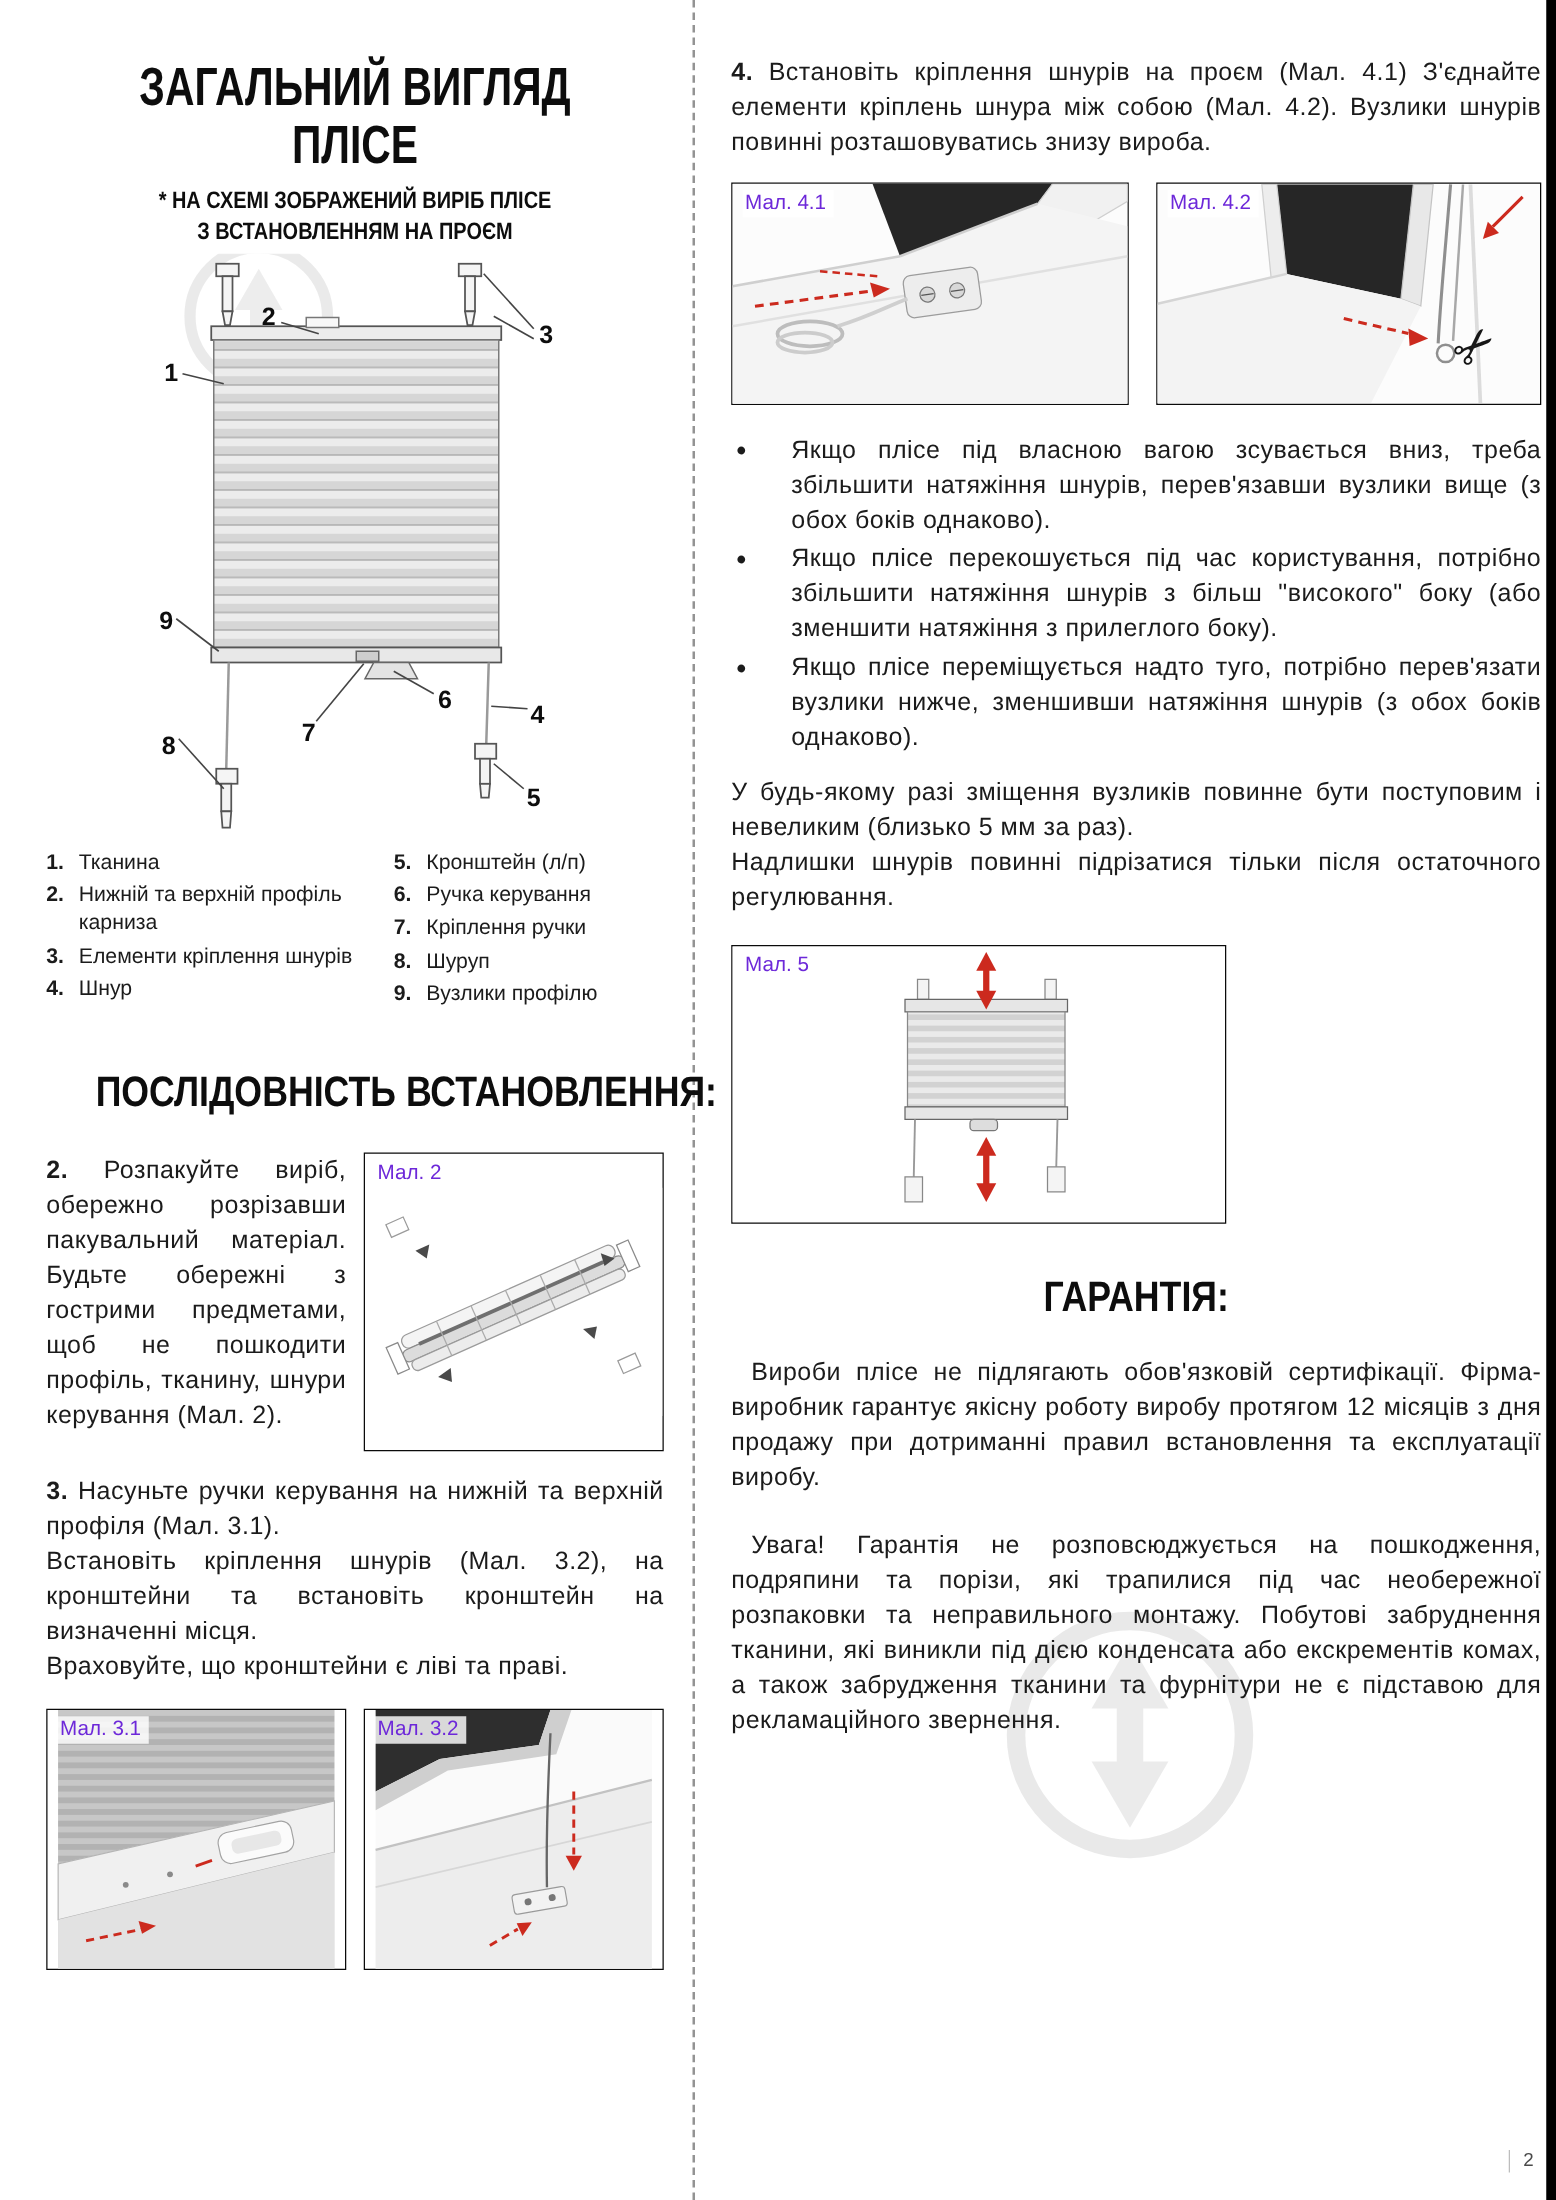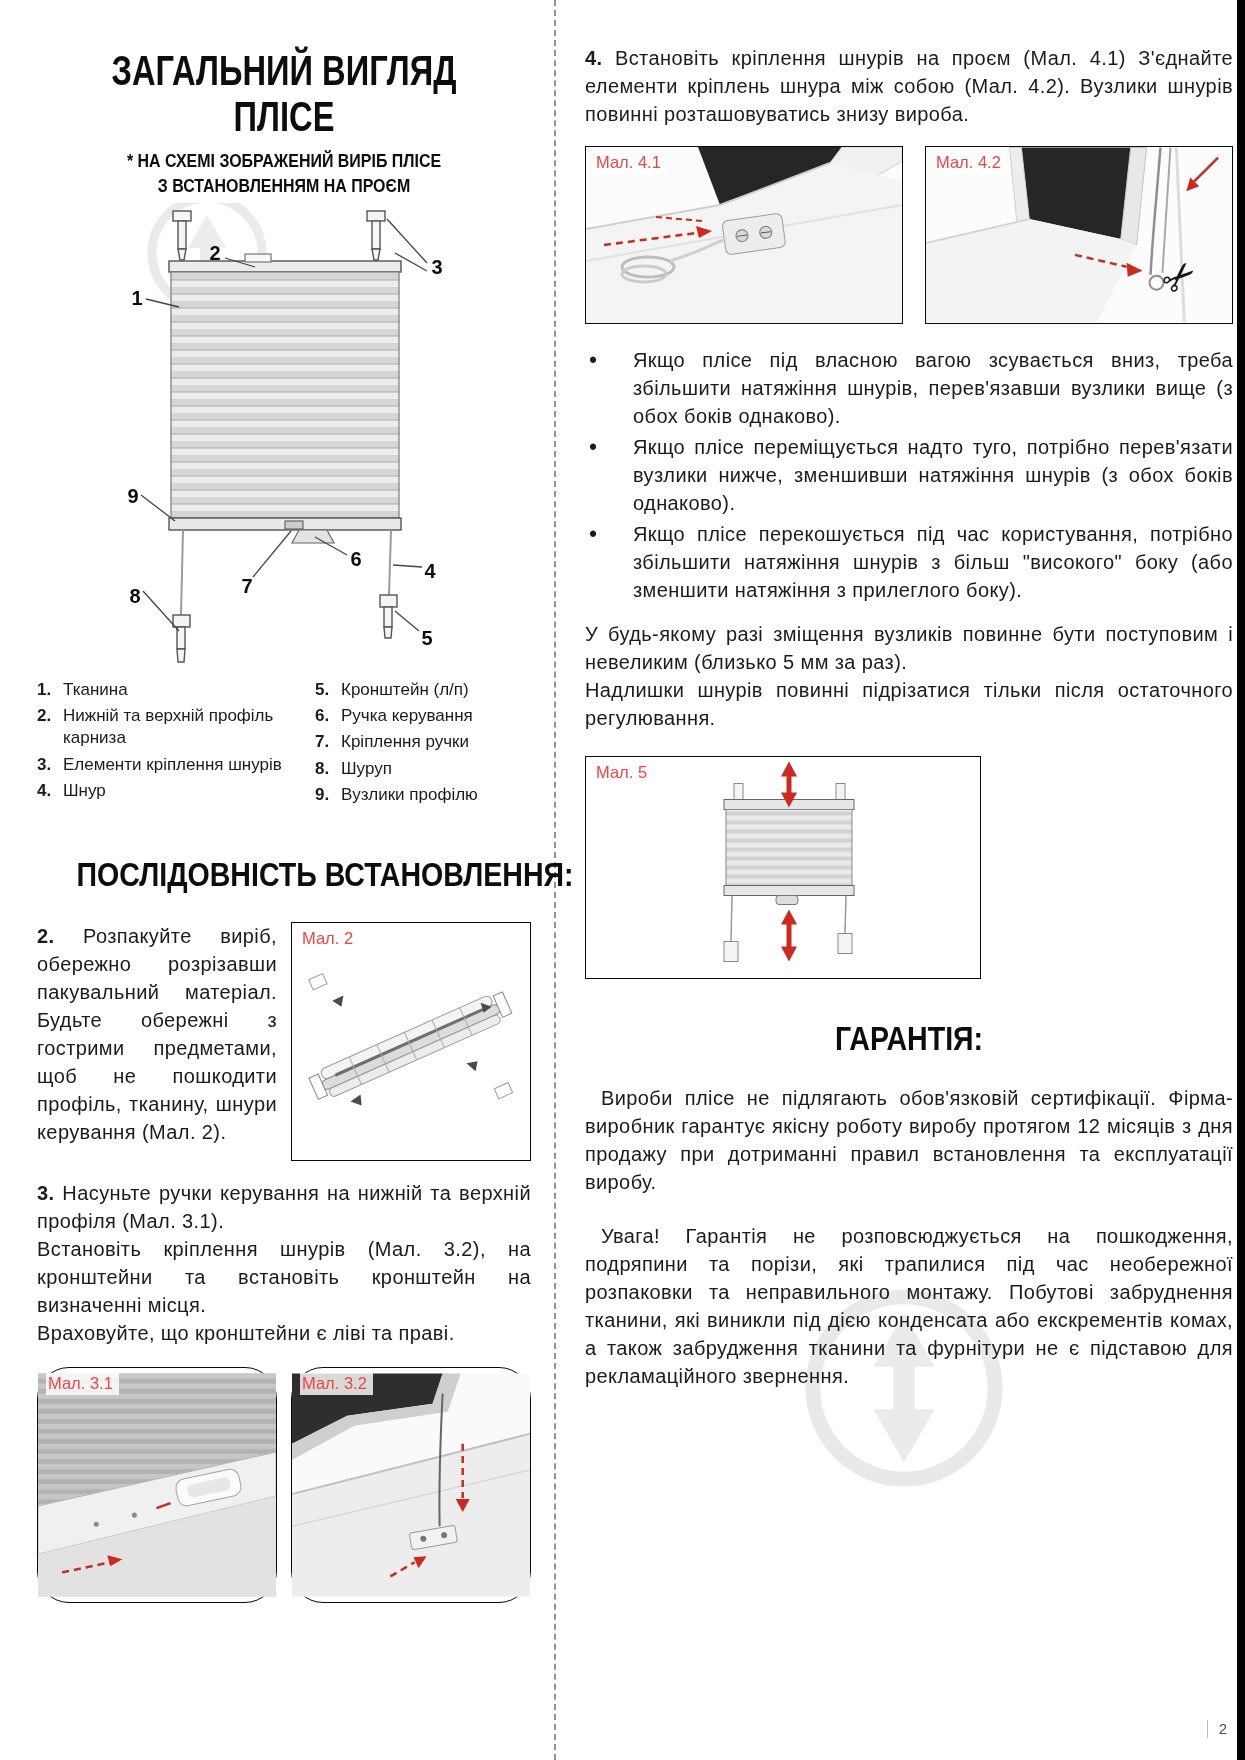--- a/index.html
+++ b/index.html
@@ -35,25 +35,25 @@
   .body-text { font-size:20px; line-height:1.4; text-align:justify; text-justify:inter-character; letter-spacing:0.4px; }
   .stepnum { font-weight:700; }
 
   .step2-row { display:flex; gap:14px; margin-top:28px; }
   .step2-text { width:250px; }
   .step3-block { margin-top:18px; }
   .step3-block p { margin:0; }
 
   .fig { position:relative; border:1.6px solid #0a0a0a; background:#fff; flex:none; }
   .fig svg { display:block; width:100%; height:100%; }
-  .fig-label { position:absolute; top:5px; left:8px; font-size:16.5px; color:#ef4444; background:rgba(255,255,255,0.82); padding:1px 6px 2px 2px; line-height:1.15; }
+  .fig-label { position:absolute; top:5px; left:8px; font-size:16.5px; color:#6d28d9; background:rgba(255,255,255,0.82); padding:1px 6px 2px 2px; line-height:1.15; }
 
   .fig2  { width:240px; height:239px; }
   .figrow { display:flex; justify-content:space-between; margin-top:20px; }
-  .fig31, .fig32 { width:240px; height:236px;border-radius:32px; }
+  .fig31, .fig32 { width:240px; height:209px; }
   .fig41 { width:318px; height:178px; }
   .fig42 { width:308px; height:178px; }
   .fig5  { width:396px; height:223px; }
 
   .figrow-right { display:flex; justify-content:space-between; margin-top:18px; }
 
   .bullets { list-style:none; margin-top:22px; }
   .bullets li { position:relative; padding-left:48px; font-size:20px; line-height:1.4; text-align:justify; text-justify:inter-character; letter-spacing:0.4px; margin-bottom:3px; }
   .bullets li::before { content:"•"; position:absolute; left:4px; top:-2px; font-size:23px; }
 
@@ -365,22 +365,22 @@
             <line x1="294" y1="10" x2="270" y2="34" stroke="#cc2a1e" stroke-width="2.5"></line>
             <path d="M262 44 l4 -14 9 9 z" fill="#cc2a1e"></path>
           </g>
         </svg>
         <span class="fig-label">Мал. 4.2</span>
       </figure>
     </div>
 
     <ul class="bullets">
       <li>Якщо плісе під власною вагою зсувається вниз, треба збільшити натяжіння шнурів, перев'язавши вузлики вище (з обох боків однаково).</li>
+      <li>Якщо плісе перекошується під час користування, потрібно збільшити натяжіння шнурів з більш "високого" боку (або зменшити натяжіння з прилеглого боку).</li>
       <li>Якщо плісе переміщується надто туго, потрібно перев'язати вузлики нижче, зменшивши натяжіння шнурів (з обох боків однаково).</li>
-      <li>Якщо плісе перекошується під час користування, потрібно збільшити натяжіння шнурів з більш "високого" боку (або зменшити натяжіння з прилеглого боку).</li>
     </ul>
 
     <div class="adjust-block">
       <p class="body-text">У будь-якому разі зміщення вузликів повинне бути поступовим і невеликим (близько 5 мм за раз).</p>
       <p class="body-text">Надлишки шнурів повинні підрізатися тільки після остаточного регулювання.</p>
     </div>
 
     <div class="step5-row">
 
       <figure class="fig fig5">

